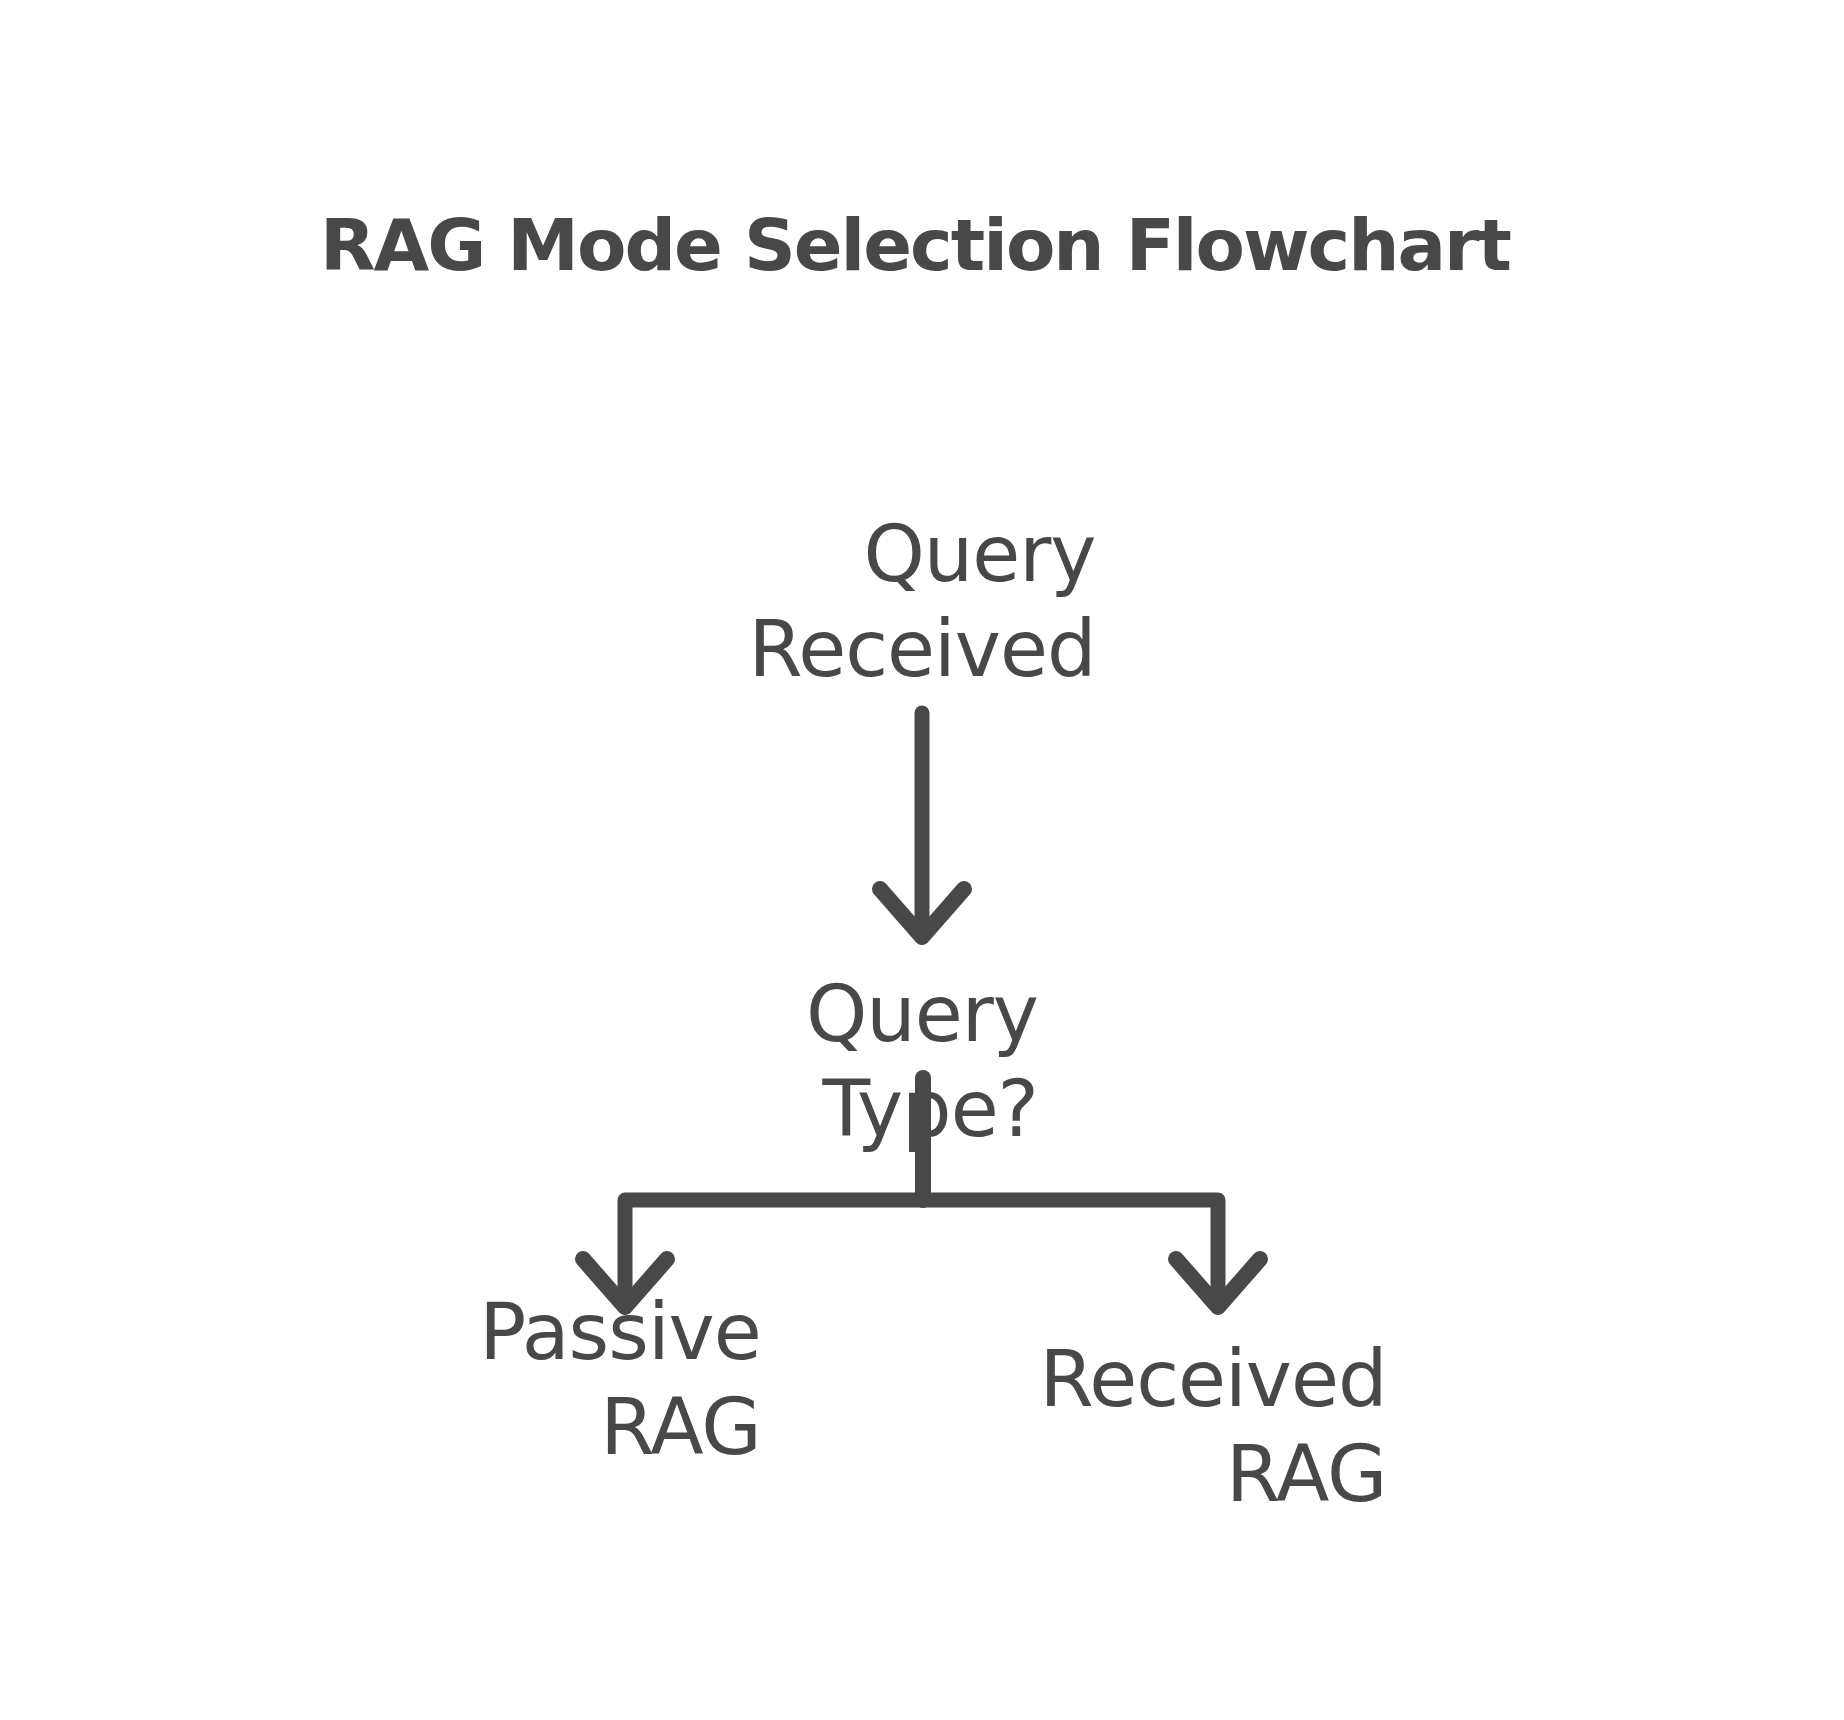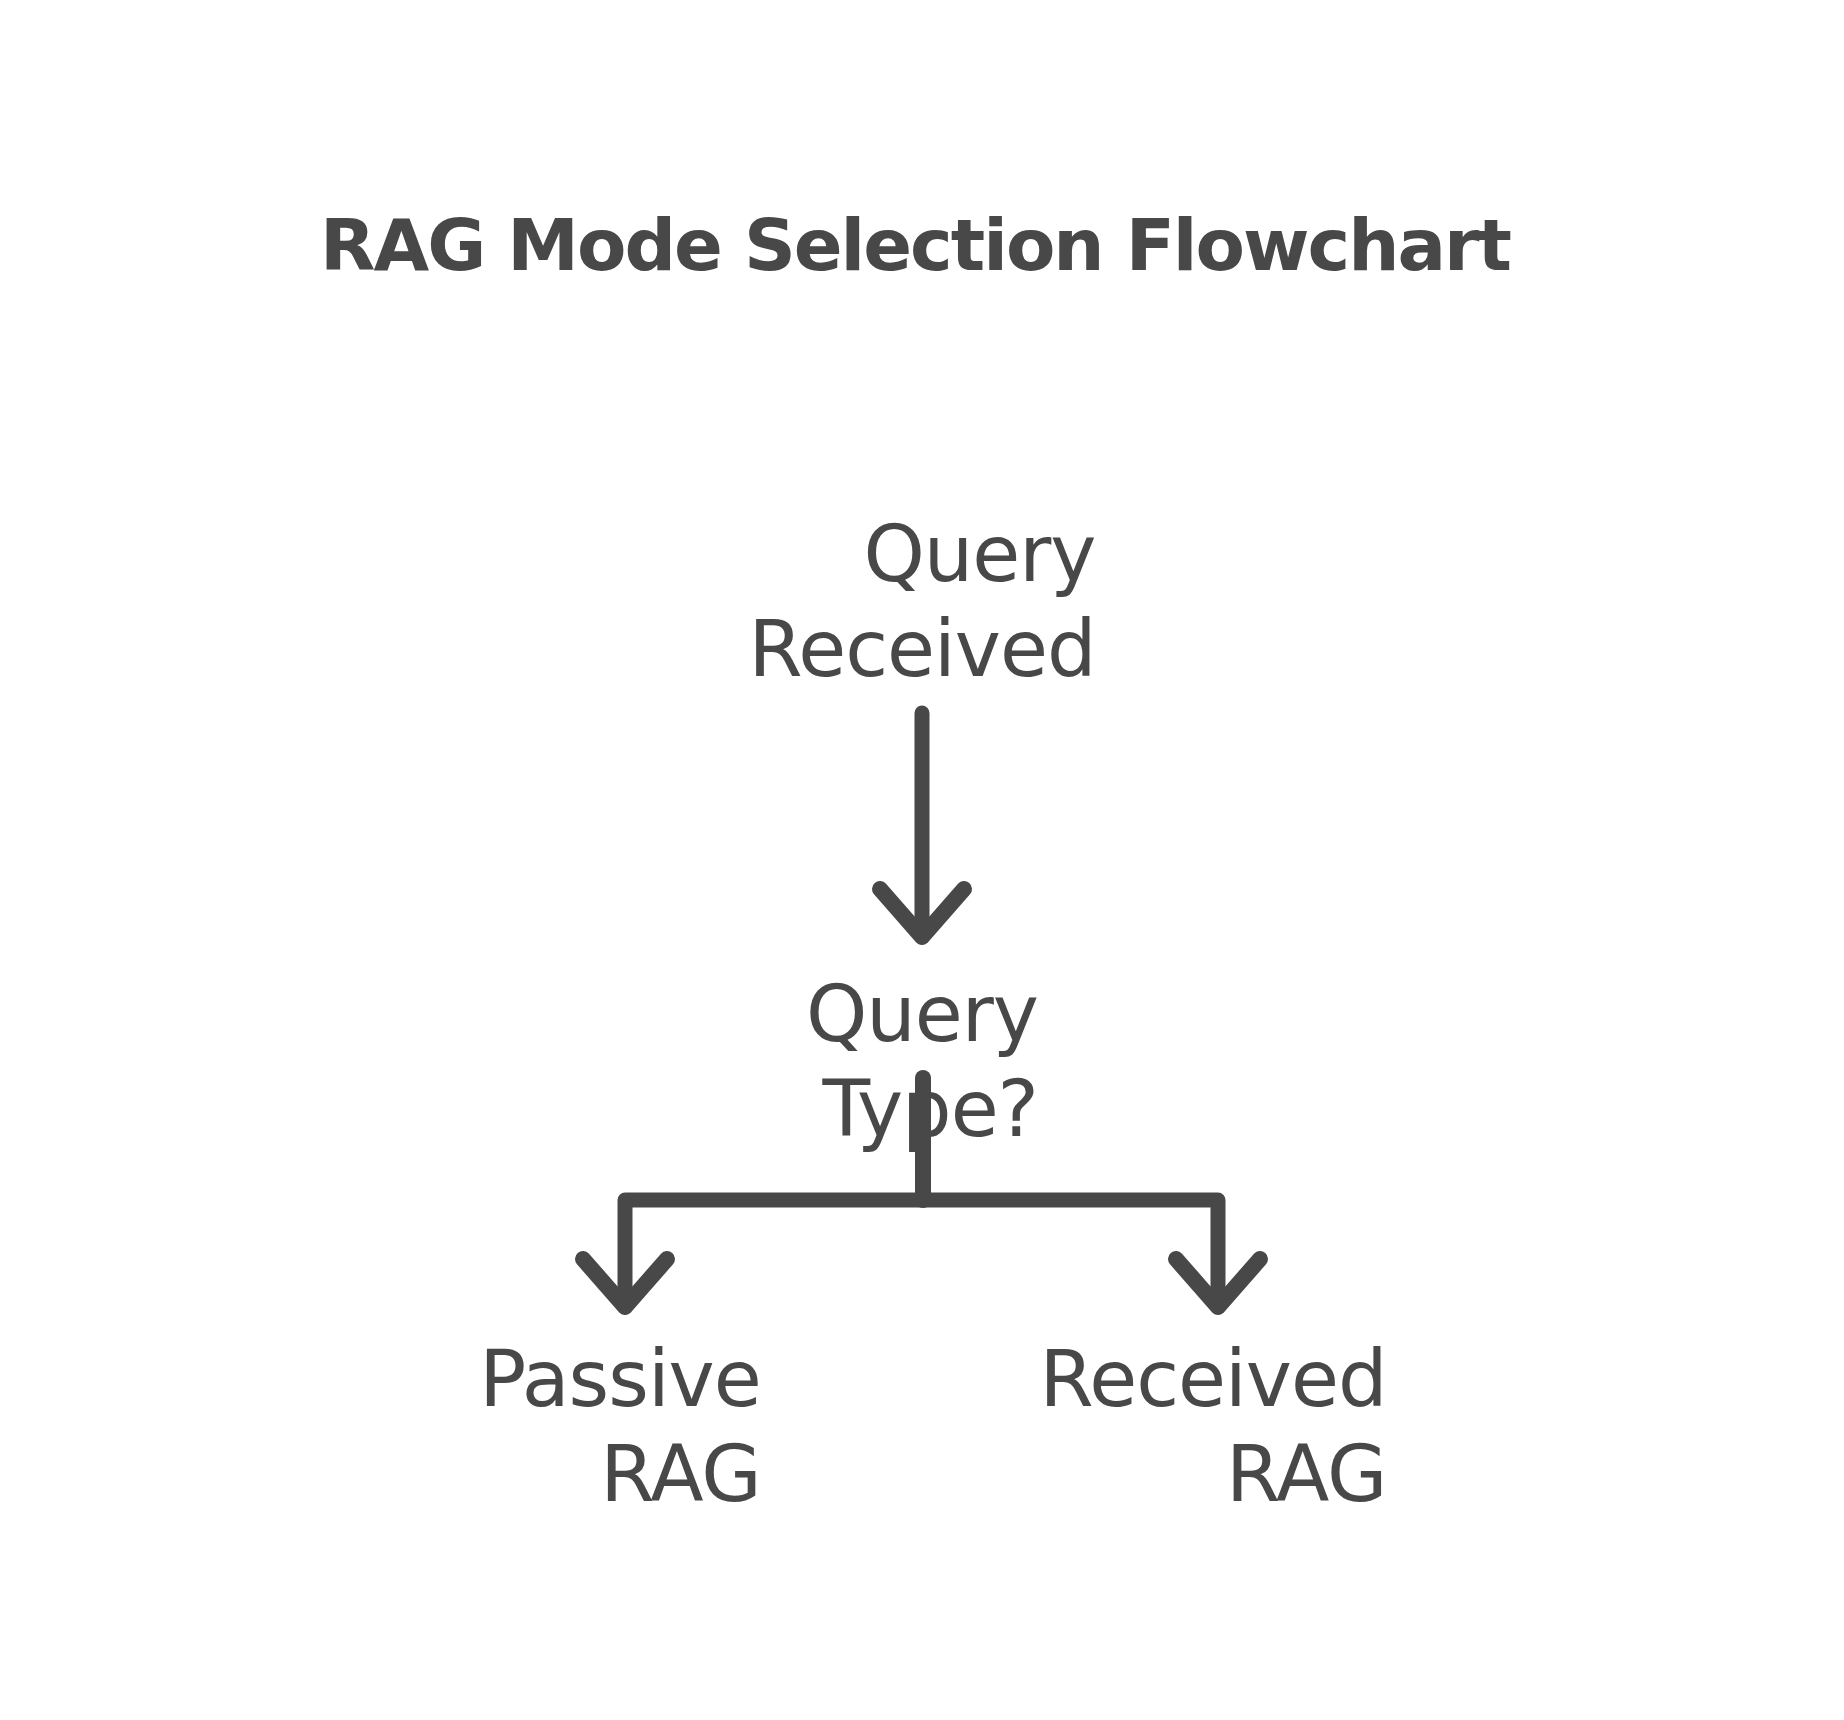--- a/index.html
+++ b/index.html
@@ -43,21 +43,21 @@
     transform: translate(-50%, -50%);
     text-align: right;
     white-space: pre-line;
     font-size: 78px;
     line-height: 95px;
     letter-spacing: -1px;
     color: var(--ink);
   }
   .node-query-received { left: 922px; top: 602px; }
   .node-query-type     { left: 922px; top: 1062px; }
-  .node-passive-rag    { left: 620px; top: 1427px; }
+  .node-passive-rag    { left: 620px; top: 1380px; }
   .node-agentic-rag    { left: 1213px; top: 1427px; }
 </style>
 </head>
 <body>
 
 <div class="canvas">
 
   <div class="diagram-title">RAG Mode Selection Flowchart</div>
 
   <svg class="edges-svg" viewBox="0 0 1844 1720" xmlns="http://www.w3.org/2000/svg">

